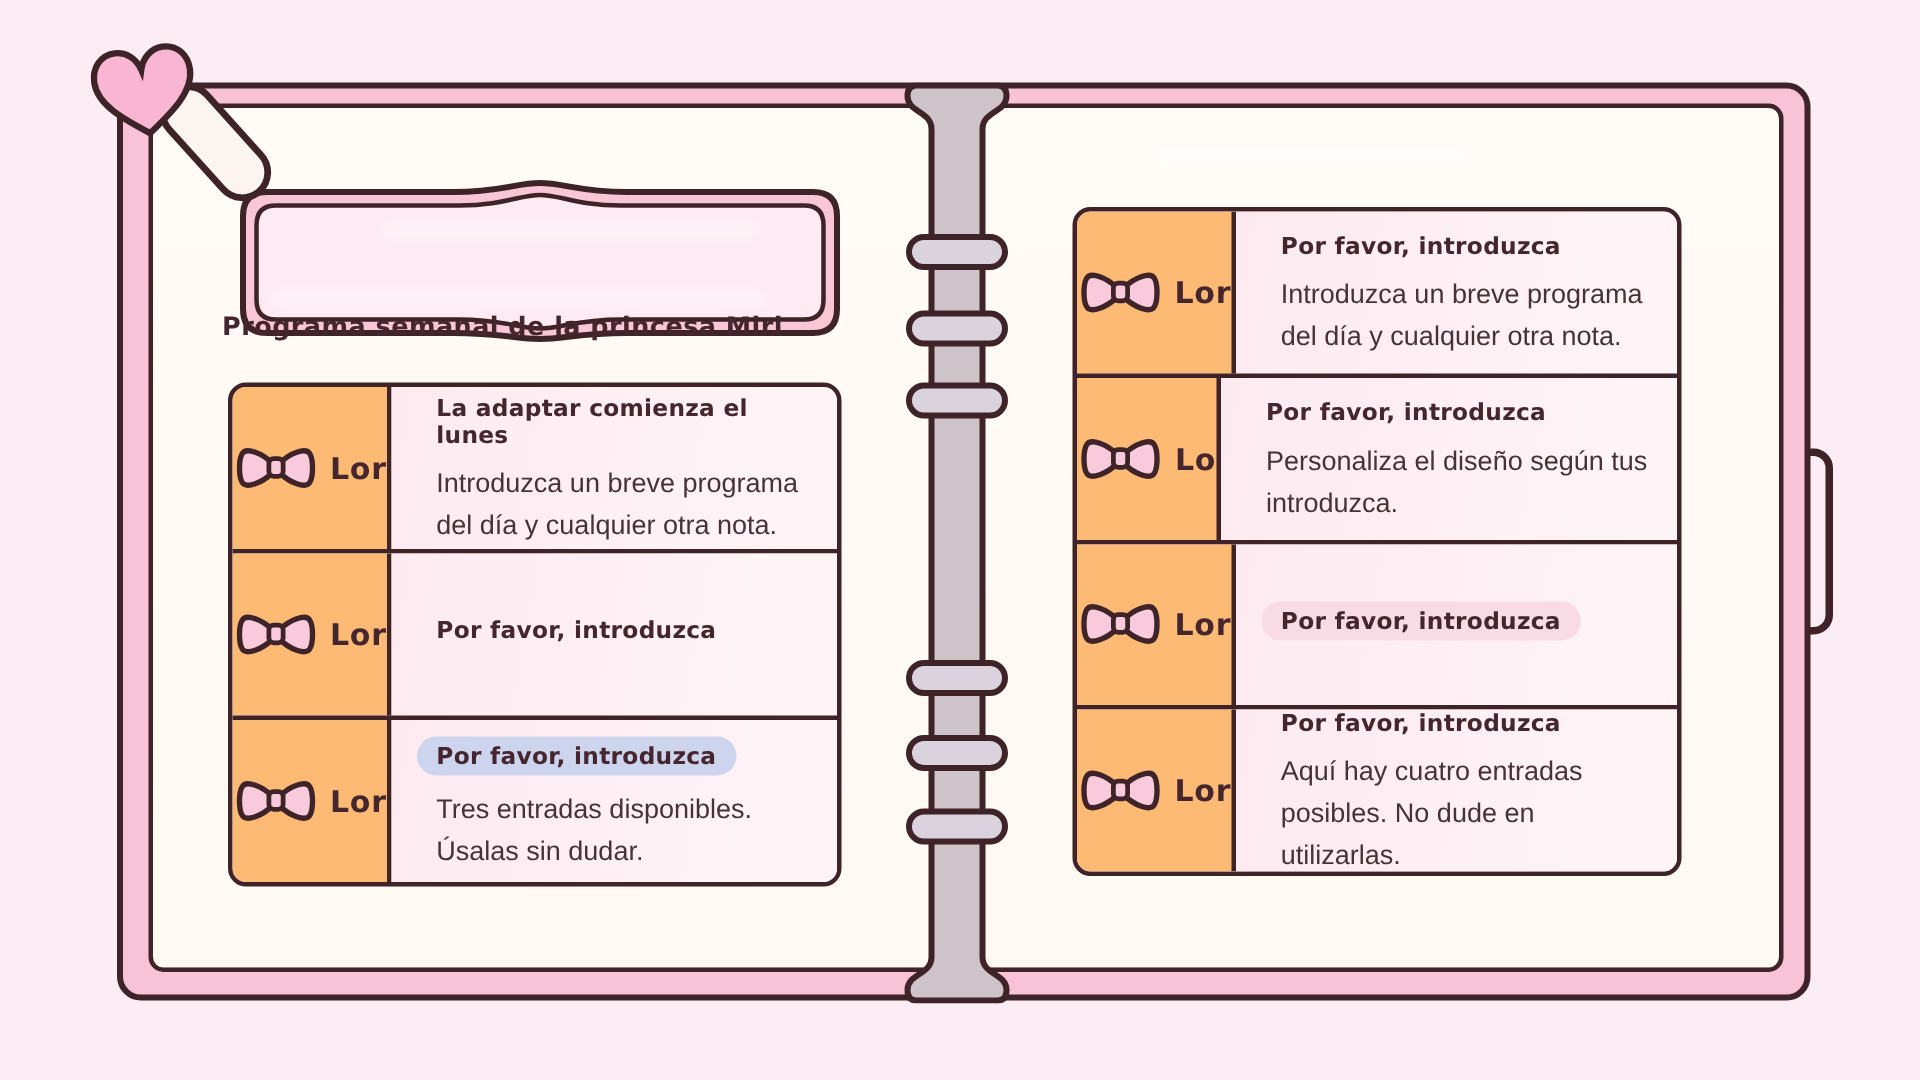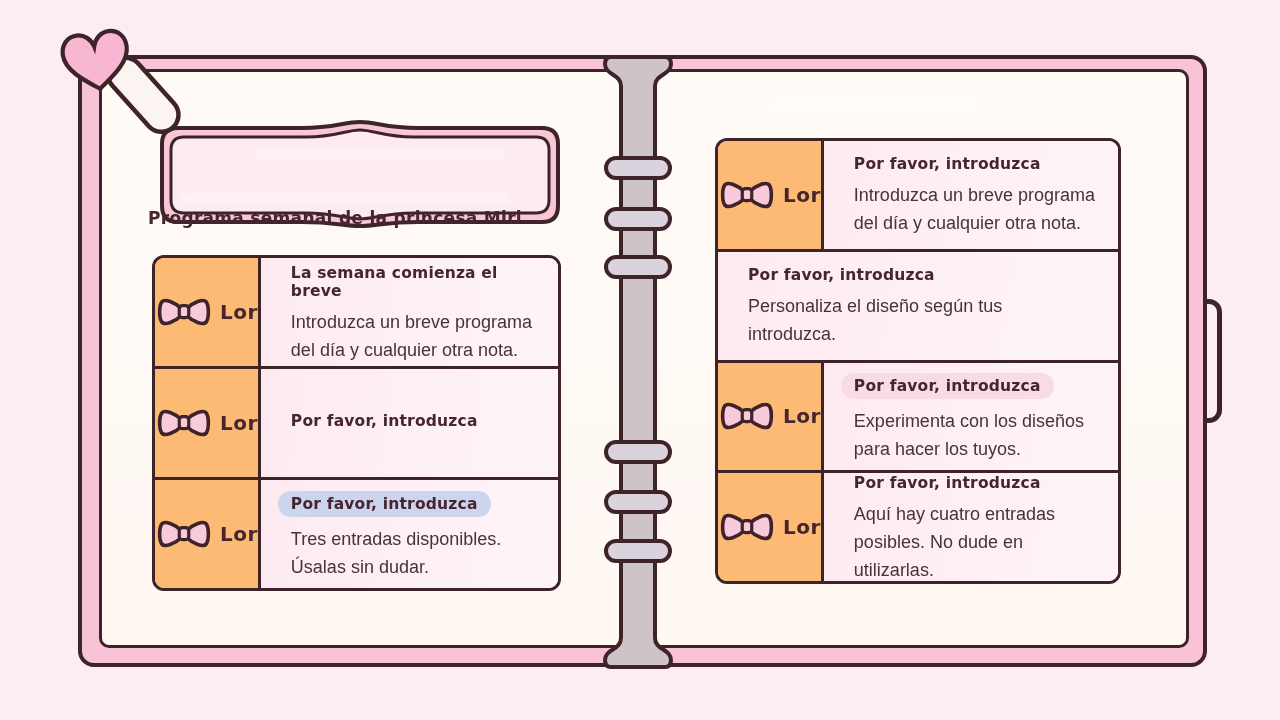--- a/index.html
+++ b/index.html
@@ -116,21 +116,21 @@
   <div class="row">
     <div class="label-cell">
       <svg width="58" height="38" viewBox="0 0 72 48">
         <path d="M 33 20 C 25 12 11 6 7.5 12 C 4.5 17 4.5 31 7.5 36 C 11 42 25 36 33 28 Z" fill="#f9c9dc" stroke="#3e2329" stroke-width="4.5" stroke-linejoin="round"></path>
         <path d="M 39 20 C 47 12 61 6 64.5 12 C 67.5 17 67.5 31 64.5 36 C 61 42 47 36 39 28 Z" fill="#f9c9dc" stroke="#3e2329" stroke-width="4.5" stroke-linejoin="round"></path>
         <rect x="30" y="16" width="12" height="15" rx="4" fill="#f9c9dc" stroke="#3e2329" stroke-width="4"></rect>
       </svg>
       <div class="label-text">Lor</div>
     </div>
     <div class="body-cell">
-      <div class="card-heading"><span class="hl">La semana comienza el breve</span></div>
+      <div class="card-heading"><span class="hl">La adaptar comienza el lunes</span></div>
       <div class="card-body">Introduzca un breve programa
 del día y cualquier otra nota.</div>
     </div>
   </div>
 
   <div class="row">
     <div class="label-cell">
       <svg width="58" height="38" viewBox="0 0 72 48">
         <path d="M 33 20 C 25 12 11 6 7.5 12 C 4.5 17 4.5 31 7.5 36 C 11 42 25 36 33 28 Z" fill="#f9c9dc" stroke="#3e2329" stroke-width="4.5" stroke-linejoin="round"></path>
         <path d="M 39 20 C 47 12 61 6 64.5 12 C 67.5 17 67.5 31 64.5 36 C 61 42 47 36 39 28 Z" fill="#f9c9dc" stroke="#3e2329" stroke-width="4.5" stroke-linejoin="round"></path>
@@ -173,40 +173,46 @@
       <div class="label-text">Lor</div>
     </div>
     <div class="body-cell">
       <div class="card-heading"><span class="hl">Por favor, introduzca</span></div>
       <div class="card-body">Introduzca un breve programa
 del día y cualquier otra nota.</div>
     </div>
   </div>
 
   <div class="row">
+    <div class="label-cell">
+      <svg width="58" height="38" viewBox="0 0 72 48">
+        <path d="M 33 20 C 25 12 11 6 7.5 12 C 4.5 17 4.5 31 7.5 36 C 11 42 25 36 33 28 Z" fill="#f9c9dc" stroke="#3e2329" stroke-width="4.5" stroke-linejoin="round"></path>
+        <path d="M 39 20 C 47 12 61 6 64.5 12 C 67.5 17 67.5 31 64.5 36 C 61 42 47 36 39 28 Z" fill="#f9c9dc" stroke="#3e2329" stroke-width="4.5" stroke-linejoin="round"></path>
+        <rect x="30" y="16" width="12" height="15" rx="4" fill="#f9c9dc" stroke="#3e2329" stroke-width="4"></rect>
+      </svg>
+      <div class="label-text">Lo</div>
+    </div>
     <div class="body-cell">
       <div class="card-heading"><span class="hl">Por favor, introduzca</span></div>
       <div class="card-body">Personaliza el diseño según tus
 introduzca.</div>
     </div>
   </div>
 
   <div class="row">
     <div class="label-cell">
       <svg width="58" height="38" viewBox="0 0 72 48">
         <path d="M 33 20 C 25 12 11 6 7.5 12 C 4.5 17 4.5 31 7.5 36 C 11 42 25 36 33 28 Z" fill="#f9c9dc" stroke="#3e2329" stroke-width="4.5" stroke-linejoin="round"></path>
         <path d="M 39 20 C 47 12 61 6 64.5 12 C 67.5 17 67.5 31 64.5 36 C 61 42 47 36 39 28 Z" fill="#f9c9dc" stroke="#3e2329" stroke-width="4.5" stroke-linejoin="round"></path>
         <rect x="30" y="16" width="12" height="15" rx="4" fill="#f9c9dc" stroke="#3e2329" stroke-width="4"></rect>
       </svg>
       <div class="label-text">Lor</div>
     </div>
     <div class="body-cell">
       <div class="card-heading"><span class="hl hl-pink">Por favor, introduzca</span></div>
-      <div class="card-body">Experimenta con los diseños
-para hacer los tuyos.</div>
     </div>
   </div>
 
   <div class="row">
     <div class="label-cell">
       <svg width="58" height="38" viewBox="0 0 72 48">
         <path d="M 33 20 C 25 12 11 6 7.5 12 C 4.5 17 4.5 31 7.5 36 C 11 42 25 36 33 28 Z" fill="#f9c9dc" stroke="#3e2329" stroke-width="4.5" stroke-linejoin="round"></path>
         <path d="M 39 20 C 47 12 61 6 64.5 12 C 67.5 17 67.5 31 64.5 36 C 61 42 47 36 39 28 Z" fill="#f9c9dc" stroke="#3e2329" stroke-width="4.5" stroke-linejoin="round"></path>
         <rect x="30" y="16" width="12" height="15" rx="4" fill="#f9c9dc" stroke="#3e2329" stroke-width="4"></rect>
       </svg>

